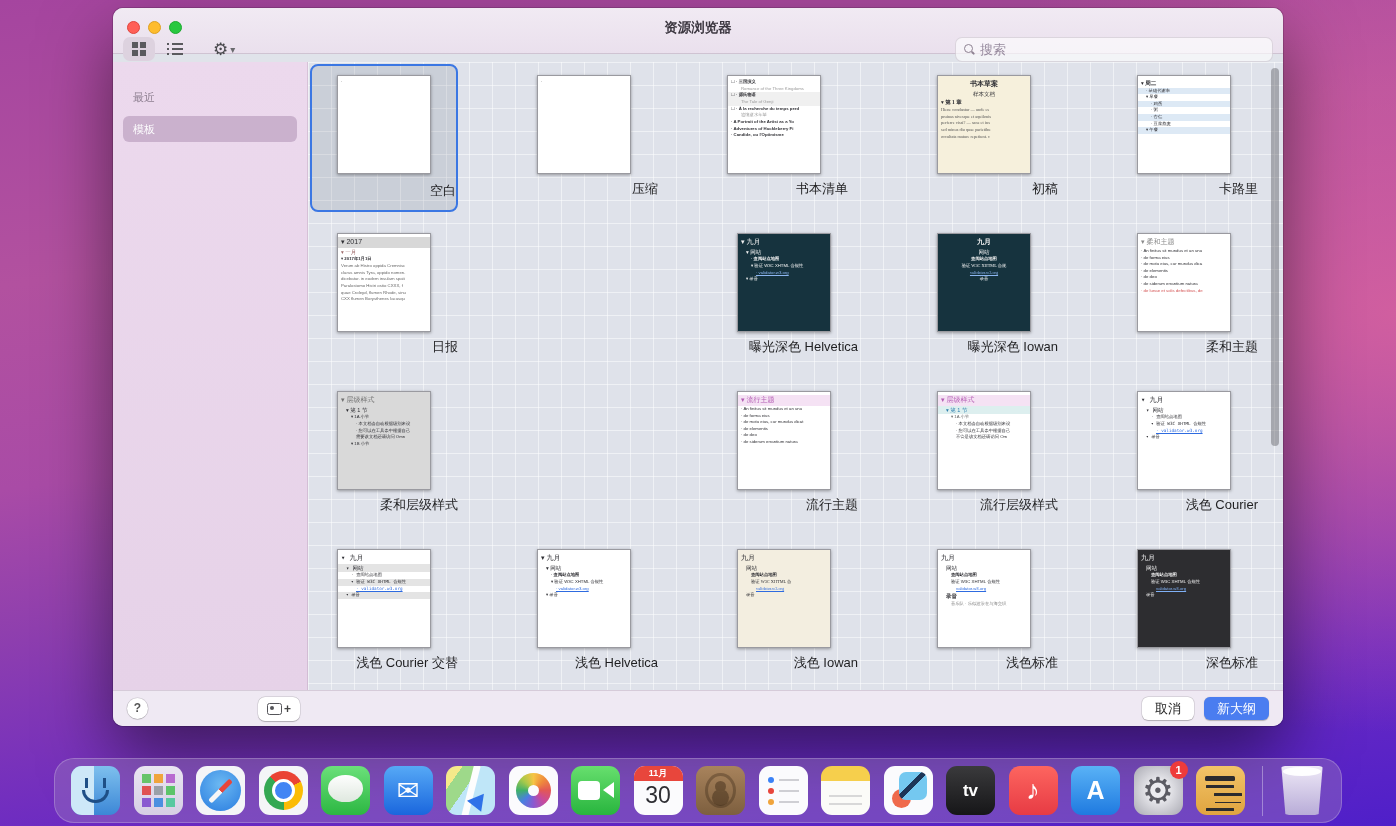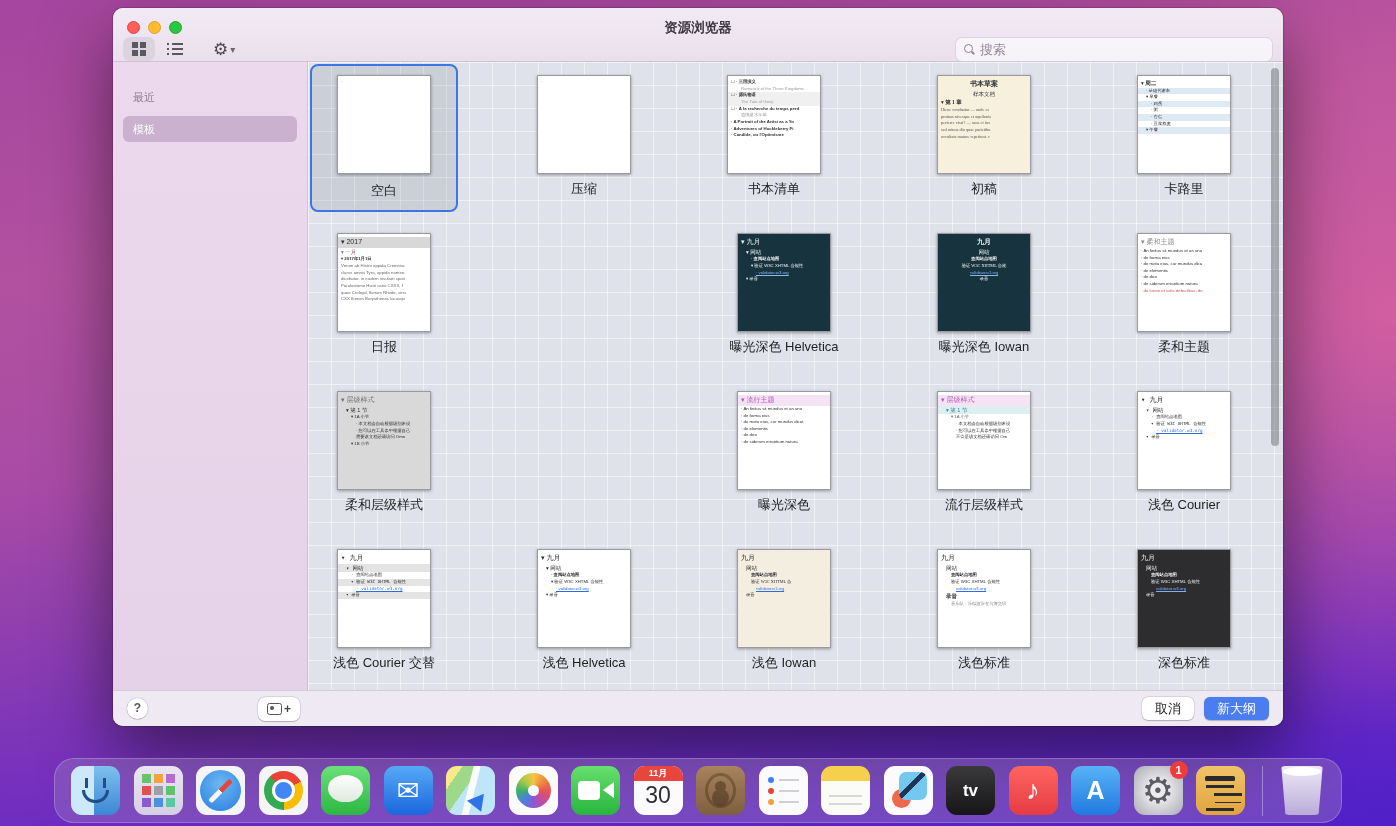--- a/index.html
+++ b/index.html
@@ -13,21 +13,21 @@
   }
 
   
   .window {
     position:absolute; left:113px; top:8px; width:1170px; height:718px;
     border-radius:10px; overflow:hidden;
     box-shadow:0 30px 70px rgba(0,0,0,.5), 0 0 0 1px rgba(0,0,0,.15);
     background:#e0e3ea;
   }
   .titlebar {
-    position:absolute; left:0; top:0; right:0; height:54px;
+    position:absolute; left:0; top:0; right:0; height:46px;
     background:linear-gradient(#f1eaf3,#eae0ed);
     border-bottom:1px solid #cfc3d2;
   }
   .traffic { position:absolute; left:14px; top:13px; display:flex; gap:8px; }
   .light { width:13px; height:13px; border-radius:50%; }
   .l-close{ background:#ff5f57; border:.5px solid #e0443e; }
   .l-min  { background:#febc2e; border:.5px solid #dea123; }
   .l-zoom { background:#28c840; border:.5px solid #1faa31; }
   .win-title {
     position:absolute; top:11px; left:0; right:0; text-align:center;
@@ -88,21 +88,21 @@
   .cell.sel { background:rgba(110,120,140,.18); border:2px solid #3b77e3; }
   .thumb {
     position:absolute; left:27px; top:11px; width:94px; height:99px;
     border:1px solid #9a9aa0; box-shadow:0 1px 3px rgba(0,0,0,.35);
     color:#2e2e33; overflow:hidden; padding-top:3px;
   }
   .cell.sel .thumb { left:25px; top:9px; }
   .f-serif { font-family:"Liberation Serif","DejaVu Serif",serif; }
   .f-mono  { font-family:"DejaVu Sans Mono","Liberation Mono",monospace; }
   .tl { line-height:1.55; white-space:nowrap; overflow:hidden; }
-  .cl { position:absolute; left:0; right:0; top:116px; text-align:center; font-size:13px; color:#1f1f21; }
+  .cl { position:absolute; left:0; right:0; top:116px; text-align:right; font-size:13px; color:#1f1f21; }
   .scroll-thumb {
     position:absolute; right:4px; top:6px; width:8px; height:378px;
     border-radius:4px; background:rgba(70,70,75,.38);
   }
 
   
   .footer {
     position:absolute; left:0; bottom:0; right:0; height:36px;
     background:#efe9f3; border-top:1px solid #d6cbd9;
     display:flex; align-items:center; padding:0 14px; gap:10px;
@@ -400,21 +400,21 @@
       <div class="cell" style="left: 402px; top: 318px;">
         <div class="thumb" style="background: rgb(255, 255, 255);">
           <div class="tl" style="font-size: 7px; padding-left: 3px; color: rgb(179, 92, 179); background: rgb(245, 226, 244);">▾ 流行主题</div>
           <div class="tl" style="font-size: 4.3px; padding-left: 3px;">· An finitus sit mundus et an unu</div>
           <div class="tl" style="font-size: 4.3px; padding-left: 3px;">· de forma eius</div>
           <div class="tl" style="font-size: 4.3px; padding-left: 3px;">· de motu eius, cur mundus dicat</div>
           <div class="tl" style="font-size: 4.3px; padding-left: 3px;">· de elementis</div>
           <div class="tl" style="font-size: 4.3px; padding-left: 3px;">· de deo</div>
           <div class="tl" style="font-size: 4.3px; padding-left: 3px;">· de siderum errantium natura</div>
         </div>
-        <div class="cl">曝光深色</div>
+        <div class="cl">流行主题</div>
       </div>
       <div class="cell" style="left: 602px; top: 318px;">
         <div class="thumb" style="background: rgb(255, 255, 255);">
           <div class="tl" style="font-size: 7px; padding-left: 3px; color: rgb(179, 92, 179); background: rgb(245, 226, 244);">▾ 层级样式</div>
           <div class="tl" style="font-size: 5.5px; padding-left: 8px; color: rgb(47, 127, 174); background: rgb(221, 239, 239);">▾ 第 1 节</div>
           <div class="tl" style="font-size: 4.3px; padding-left: 13px; color: rgb(102, 102, 102);">▾ 1A 小节</div>
           <div class="tl" style="font-size: 4.3px; padding-left: 18px;">· 本文档会自动根据级别来设</div>
           <div class="tl" style="font-size: 4.3px; padding-left: 18px;">· 您可以在工具条中根据自己</div>
           <div class="tl" style="font-size: 4.3px; padding-left: 18px;">不管是该文档还请访问 Om</div>
         </div>

